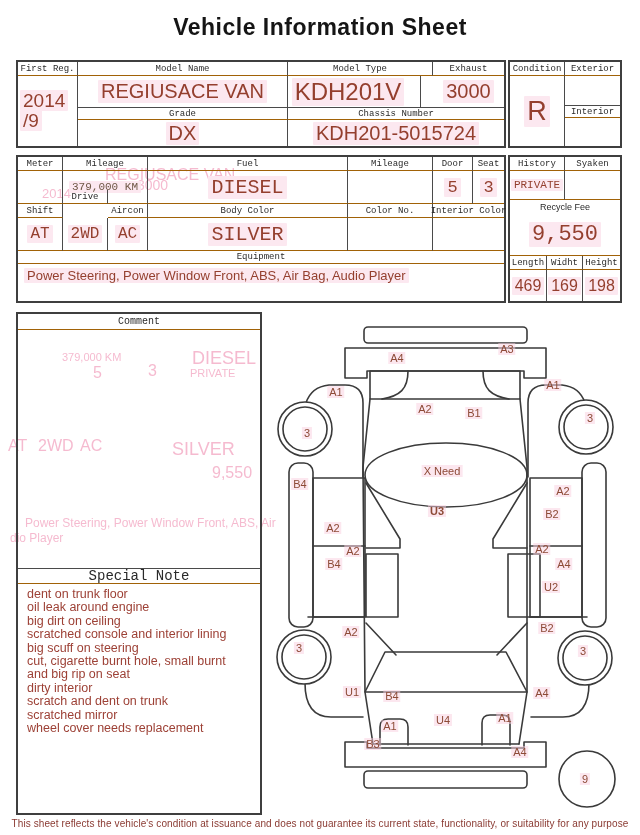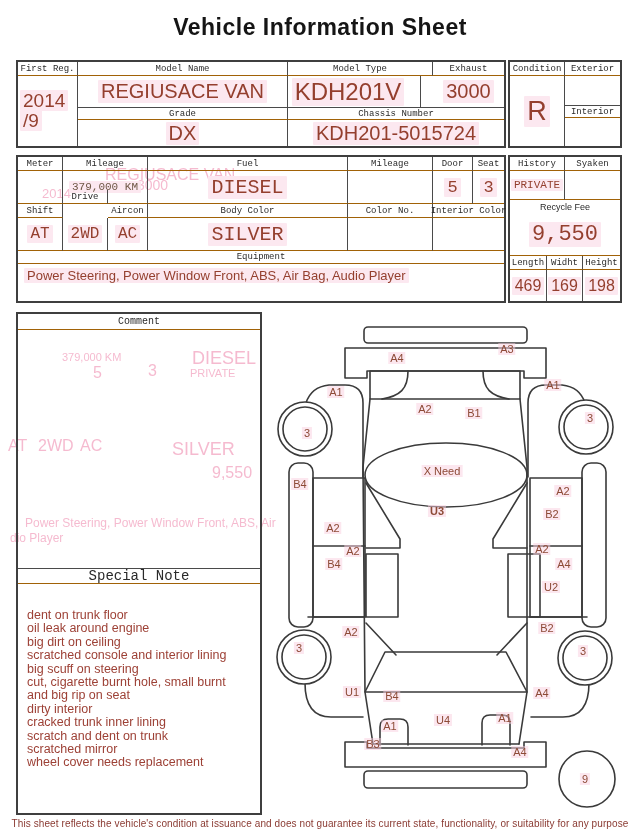--- a/index.html
+++ b/index.html
@@ -8,21 +8,21 @@
   .abs{position:absolute;box-sizing:border-box;}
   #title{position:absolute;top:14px;left:0;width:640px;text-align:center;
          font-size:23px;font-weight:600;letter-spacing:.5px;color:#151515;}
   .box{position:absolute;box-sizing:border-box;border:2px solid #3f3f3f;z-index:2;}
   .cell{position:absolute;box-sizing:border-box;display:flex;align-items:center;justify-content:center;}
   .hdr{font-size:9px;color:#2a2a2a;white-space:nowrap;}
   .val{color:#943f2e;}
   .hl{background:#fce8f0;padding:0 3px;border-radius:1px;white-space:nowrap;}
   .br{border-right:1px solid #4a4a4a;} .bb{border-bottom:1px solid #a16207;font-family:Liberation Mono, monospace;} .bt{border-top:1px solid #4a4a4a;}
   .sn-item{font-size:12.5px;line-height:13.4px;color:#9d4136;white-space:nowrap;}
-  #special-note-list{position:absolute;left:9px;top:274px;right:2px;margin-top:21px;}
+  #special-note-list{position:absolute;left:9px;top:274px;right:2px;}
   #diagram{position:absolute;left:270px;top:315px;width:366px;height:500px;z-index:2;}
   #diagram svg{position:absolute;left:0;top:0;}
   .dlabel{position:absolute;transform:translate(-50%,-50%);font-size:11px;color:#8d4a36;
           background:rgba(250,208,224,.5);padding:0 2px;white-space:nowrap;line-height:12px;}
   #ghost-layer{position:absolute;left:0;top:0;width:640px;height:835px;z-index:1;pointer-events:none;}
   .ghost{position:absolute;color:#f3aac4;opacity:.8;white-space:nowrap;line-height:1;}
   #footer{position:absolute;top:818px;left:0;width:640px;text-align:center;
           font-size:10px;letter-spacing:.1px;color:#8a3a32;}
 </style>
 </head>
@@ -176,21 +176,20 @@
     <div class="cell hdr bt bb" style="left:0;top:254px;width:242px;height:16px;font-size:14px">Special Note</div>
     <div id="special-note-list">
         <div class="sn-item">dent on trunk floor</div>
         <div class="sn-item">oil leak around engine</div>
         <div class="sn-item">big dirt on ceiling</div>
         <div class="sn-item">scratched console and interior lining</div>
         <div class="sn-item">big scuff on steering</div>
         <div class="sn-item">cut, cigarette burnt hole, small burnt</div>
         <div class="sn-item"> and big rip on seat</div>
         <div class="sn-item">dirty interior</div>
-        <div class="sn-item">cracked trunk inner lining</div>
         <div class="sn-item">scratch and dent on trunk</div>
         <div class="sn-item">scratched mirror</div>
         <div class="sn-item">wheel cover needs replacement</div>
       </div>
   </div>
 
   <div id="diagram">
     <svg width="366" height="500" viewBox="0 0 366 500">
       <g fill="none" stroke="#3a3a3a" stroke-width="1.6" stroke-linejoin="round" stroke-linecap="round">
 

